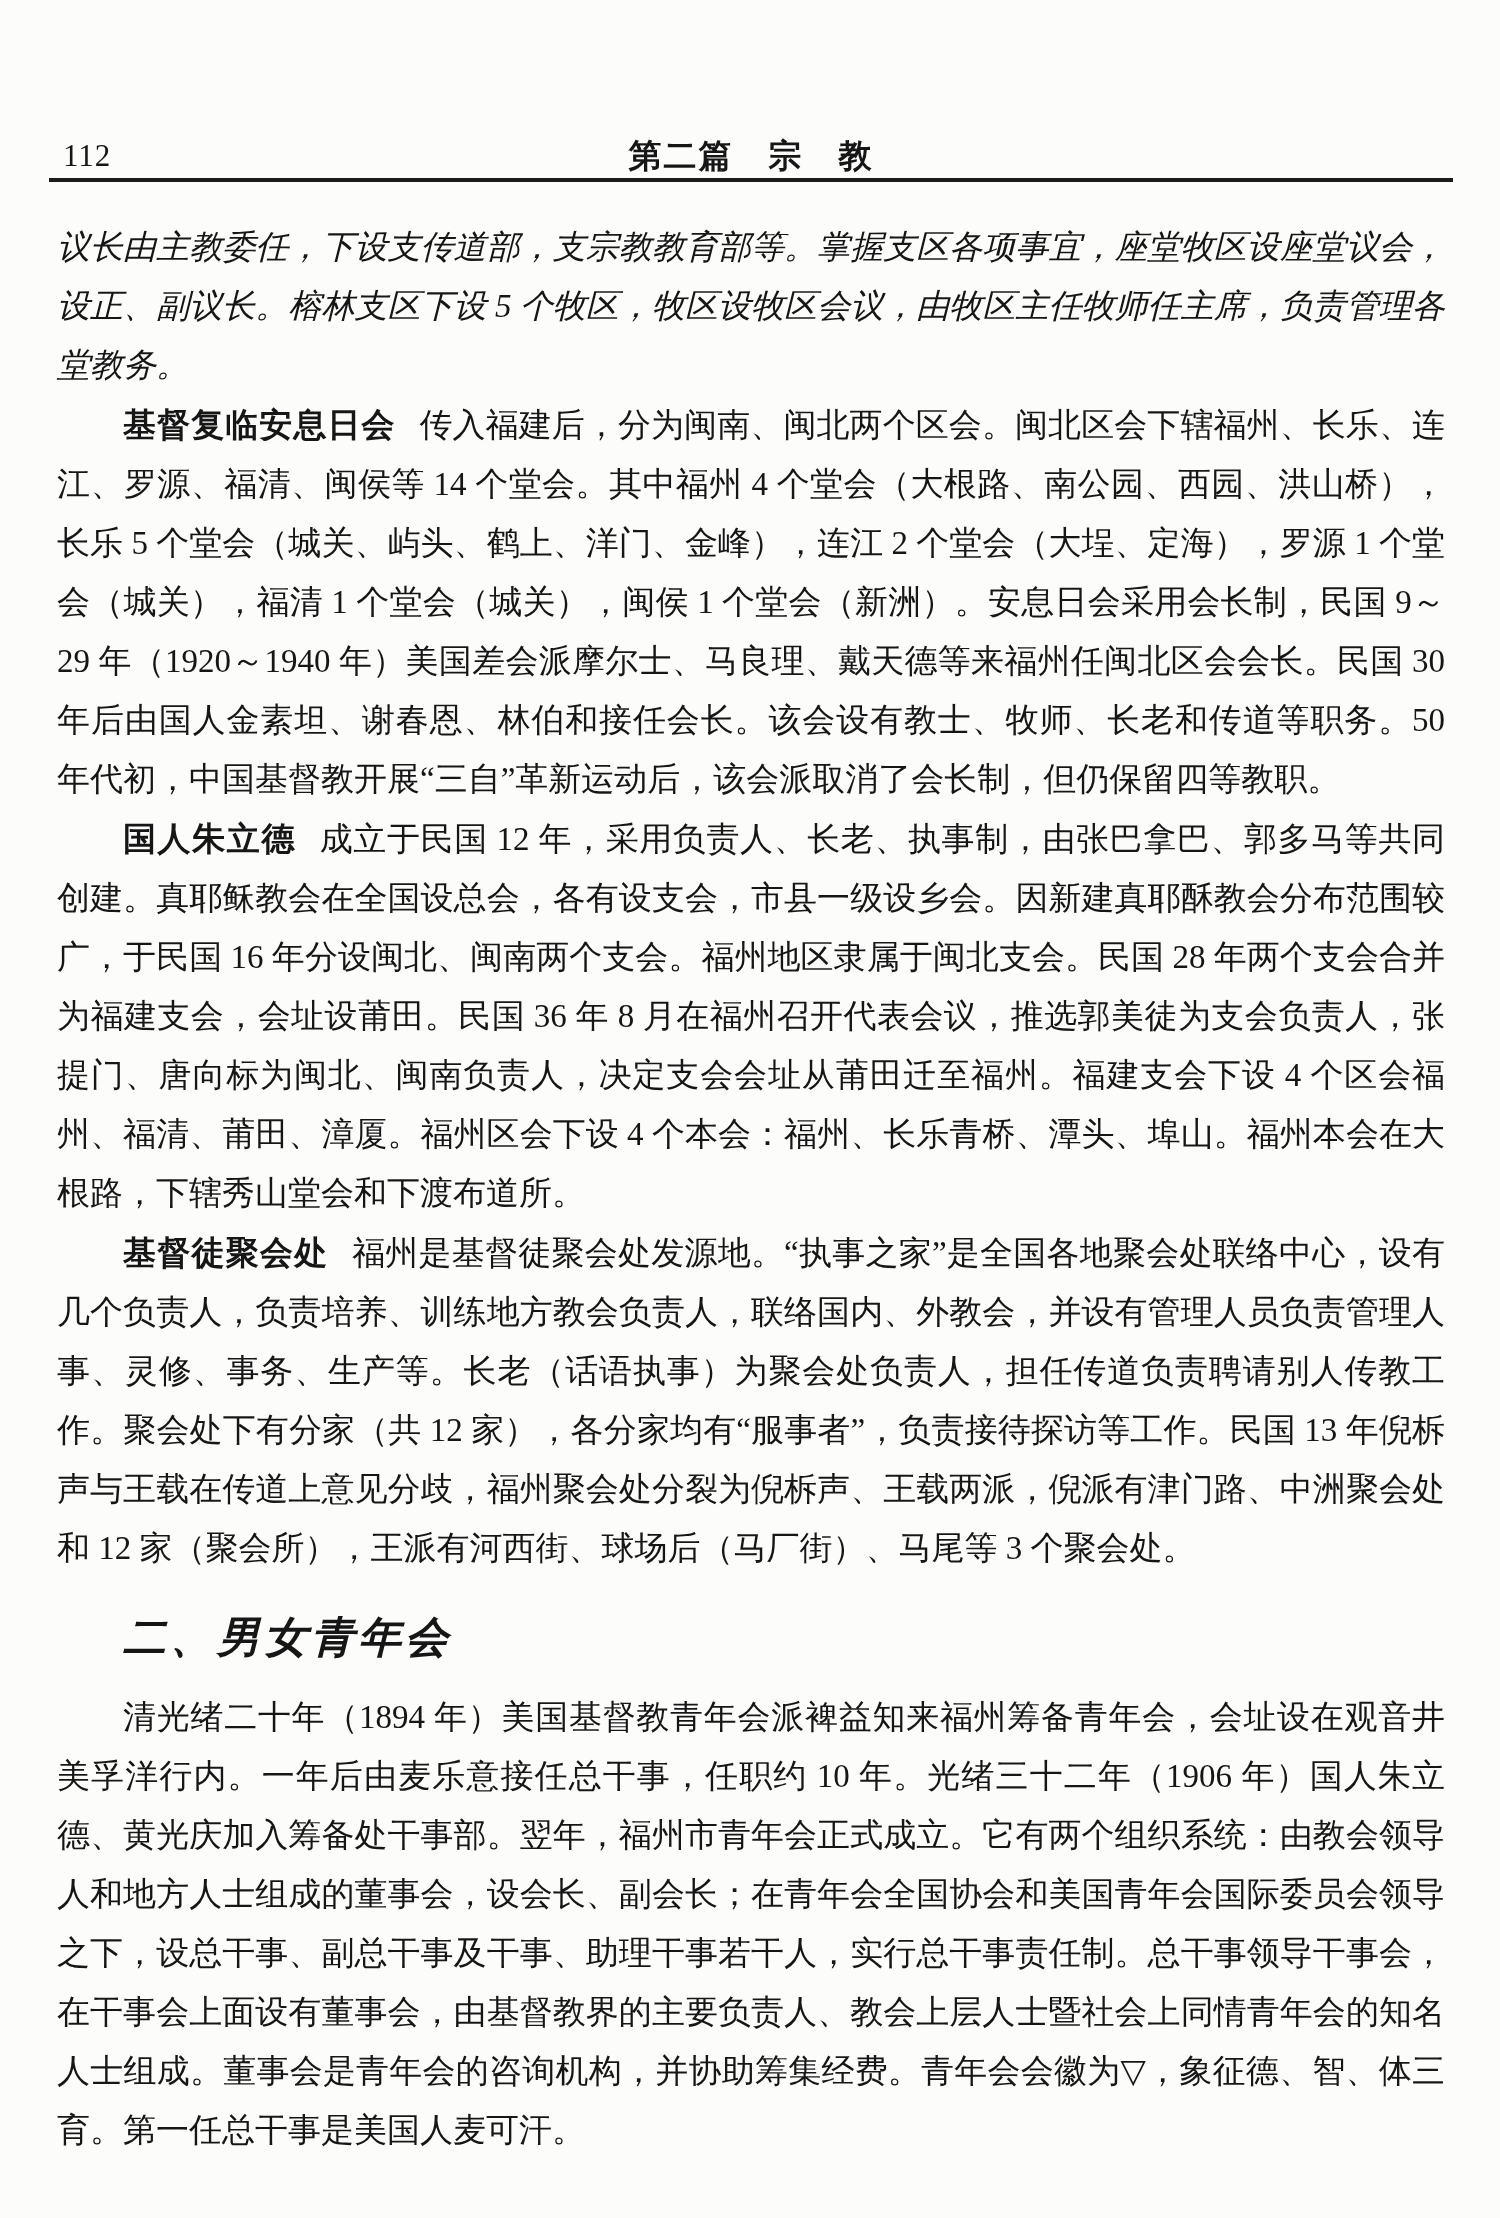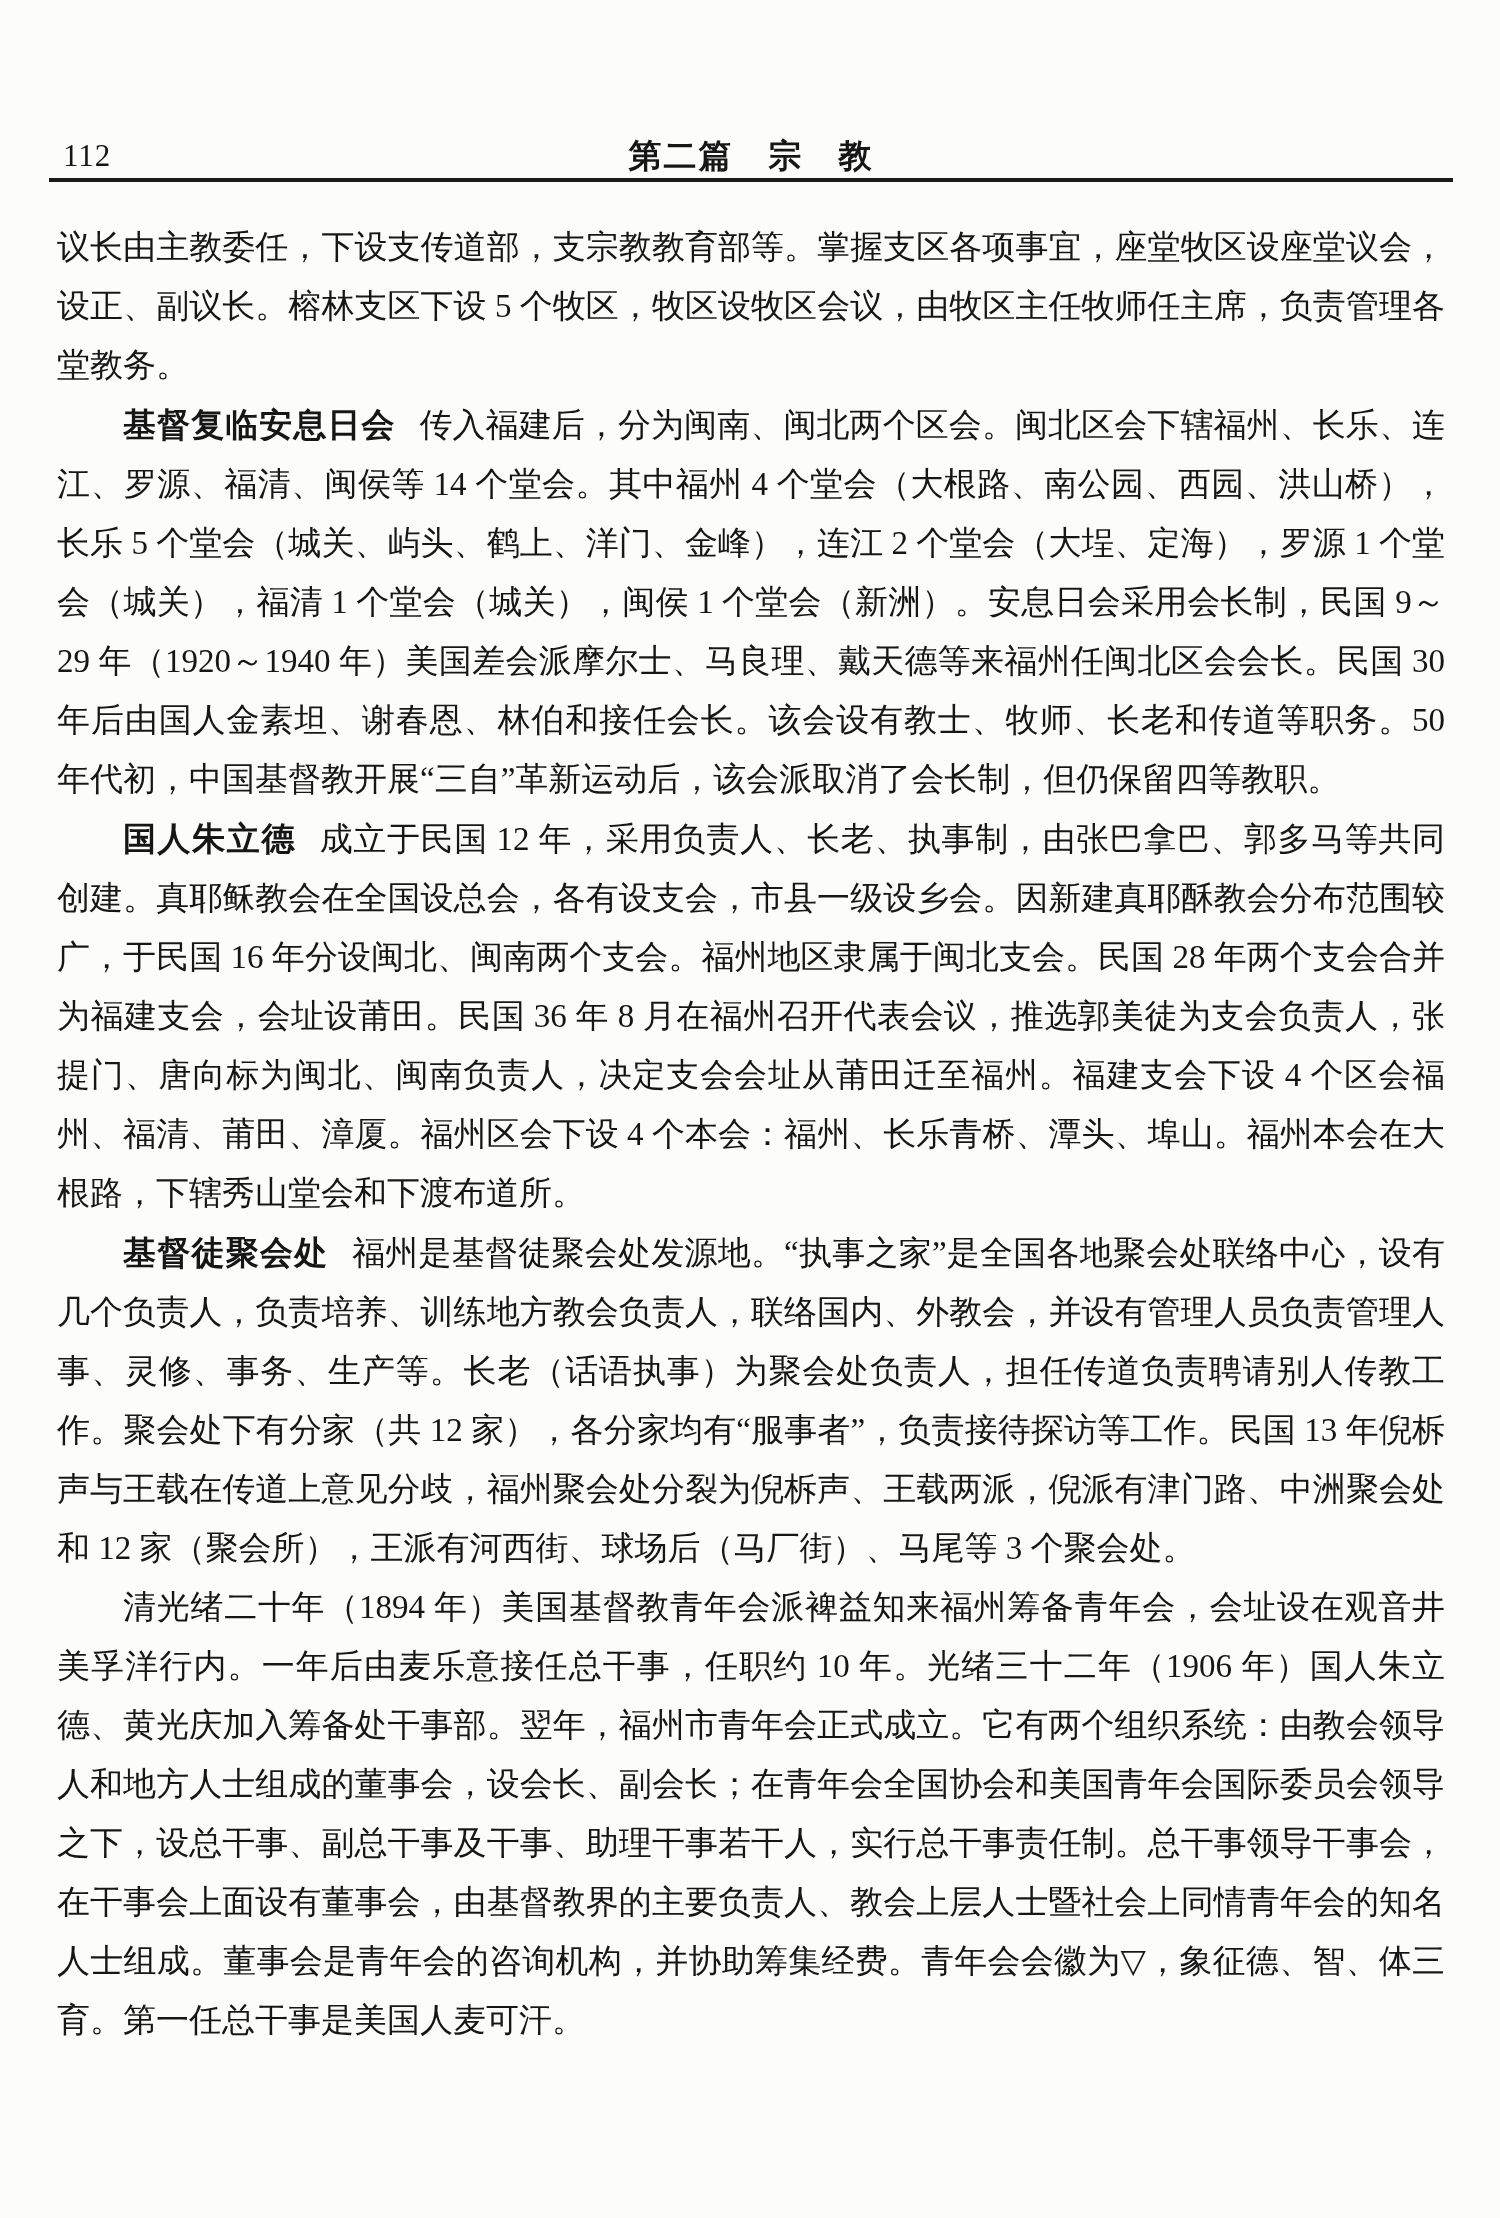--- a/index.html
+++ b/index.html
@@ -47,21 +47,21 @@
   .page-body {
     margin-top: 36px;
     font-size: 33px;
     line-height: 59px;
     text-align: justify;
   }
   .para {
     margin: 0;
     text-indent: 2em;
   }
-  .para.no-indent { text-indent: 0; }
+  .para.no-indent { text-indent: 0; font-style: italic; }
   .term {
     font-family: "Liberation Sans", "DejaVu Sans", sans-serif;
     font-weight: bold;
     margin-right: 0.72em;
     letter-spacing: 1px;
     margin-top: 20px;
   }
   .section-heading {
     margin: 30px 0 20px 66px;
     font-size: 43px;
@@ -89,19 +89,20 @@
   <main class="page-body">
 
     <p class="para no-indent"><span>议长由主教委任，下设支传道部，支宗教教育部等。掌握支区各项事宜，座堂牧区设座堂议会，设正、副议长。榕林支区下设 5 个牧区，牧区设牧区会议，由牧区主任牧师任主席，负责管理各堂教务。</span></p>
 
     <p class="para"><b class="term">基督复临安息日会</b><span>传入福建后，分为闽南、闽北两个区会。闽北区会下辖福州、长乐、连江、罗源、福清、闽侯等 14 个堂会。其中福州 4 个堂会（大根路、南公园、西园、洪山桥），长乐 5 个堂会（城关、屿头、鹤上、洋门、金峰），连江 2 个堂会（大埕、定海），罗源 1 个堂会（城关），福清 1 个堂会（城关），闽侯 1 个堂会（新洲）。安息日会采用会长制，民国 9～29 年（1920～1940 年）美国差会派摩尔士、马良理、戴天德等来福州任闽北区会会长。民国 30 年后由国人金素坦、谢春恩、林伯和接任会长。该会设有教士、牧师、长老和传道等职务。50 年代初，中国基督教开展“三自”革新运动后，该会派取消了会长制，但仍保留四等教职。</span></p>
 
     <p class="para"><b class="term">国人朱立德</b><span>成立于民国 12 年，采用负责人、长老、执事制，由张巴拿巴、郭多马等共同创建。真耶稣教会在全国设总会，各有设支会，市县一级设乡会。因新建真耶酥教会分布范围较广，于民国 16 年分设闽北、闽南两个支会。福州地区隶属于闽北支会。民国 28 年两个支会合并为福建支会，会址设莆田。民国 36 年 8 月在福州召开代表会议，推选郭美徒为支会负责人，张提门、唐向标为闽北、闽南负责人，决定支会会址从莆田迁至福州。福建支会下设 4 个区会福州、福清、莆田、漳厦。福州区会下设 4 个本会：福州、长乐青桥、潭头、埠山。福州本会在大根路，下辖秀山堂会和下渡布道所。</span></p>
 
     <p class="para"><b class="term">基督徒聚会处</b><span>福州是基督徒聚会处发源地。“执事之家”是全国各地聚会处联络中心，设有几个负责人，负责培养、训练地方教会负责人，联络国内、外教会，并设有管理人员负责管理人事、灵修、事务、生产等。长老（话语执事）为聚会处负责人，担任传道负责聘请别人传教工作。聚会处下有分家（共 12 家），各分家均有“服事者”，负责接待探访等工作。民国 13 年倪柝声与王载在传道上意见分歧，福州聚会处分裂为倪柝声、王载两派，倪派有津门路、中洲聚会处和 12 家（聚会所），王派有河西街、球场后（马厂街）、马尾等 3 个聚会处。</span></p>
 
+    <h2 class="section-heading">二、男女青年会</h2>
 
 
     <p class="para"><span>清光绪二十年（1894 年）美国基督教青年会派裨益知来福州筹备青年会，会址设在观音井美孚洋行内。一年后由麦乐意接任总干事，任职约 10 年。光绪三十二年（1906 年）国人朱立德、黄光庆加入筹备处干事部。翌年，福州市青年会正式成立。它有两个组织系统：由教会领导人和地方人士组成的董事会，设会长、副会长；在青年会全国协会和美国青年会国际委员会领导之下，设总干事、副总干事及干事、助理干事若干人，实行总干事责任制。总干事领导干事会，在干事会上面设有董事会，由基督教界的主要负责人、教会上层人士暨社会上同情青年会的知名人士组成。董事会是青年会的咨询机构，并协助筹集经费。青年会会徽为▽，象征德、智、体三育。第一任总干事是美国人麦可汗。</span></p>
 
   </main>
 
 </div>
 
 </body></html>

